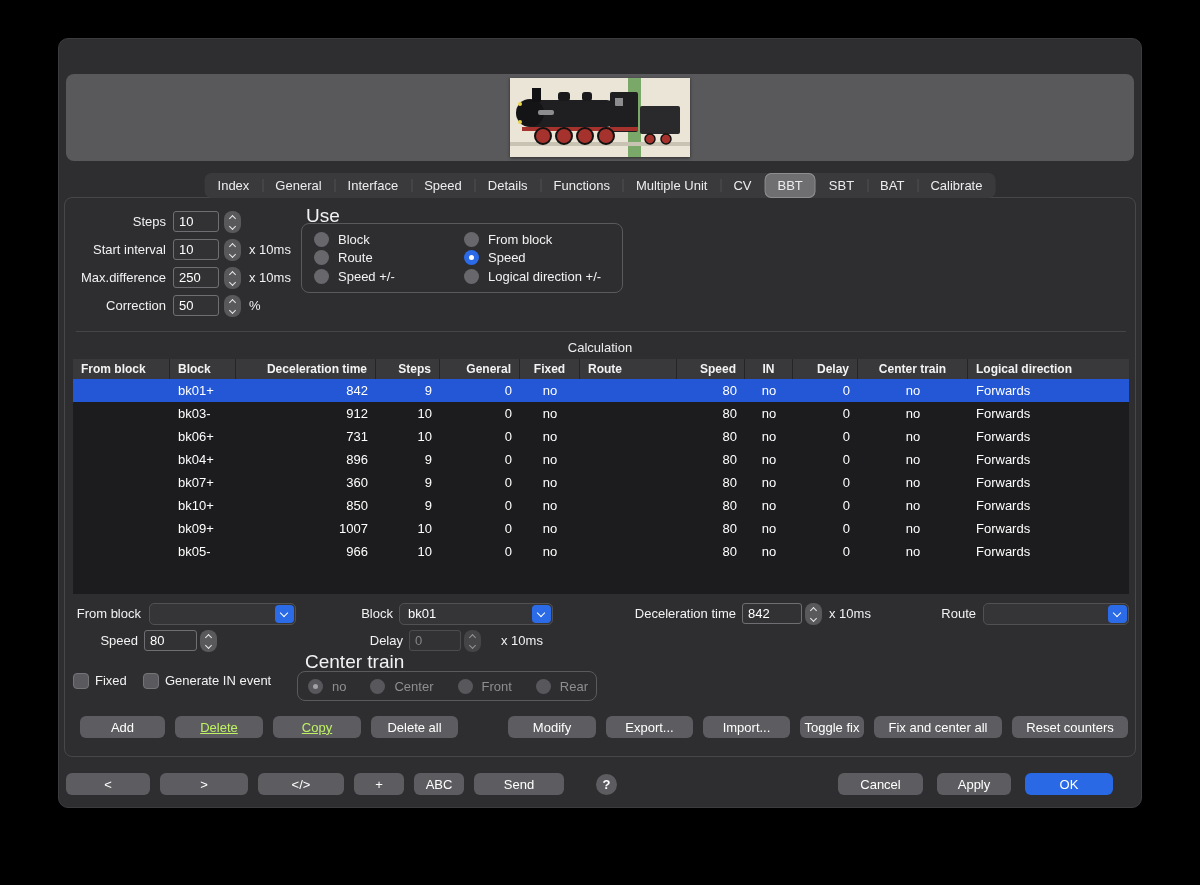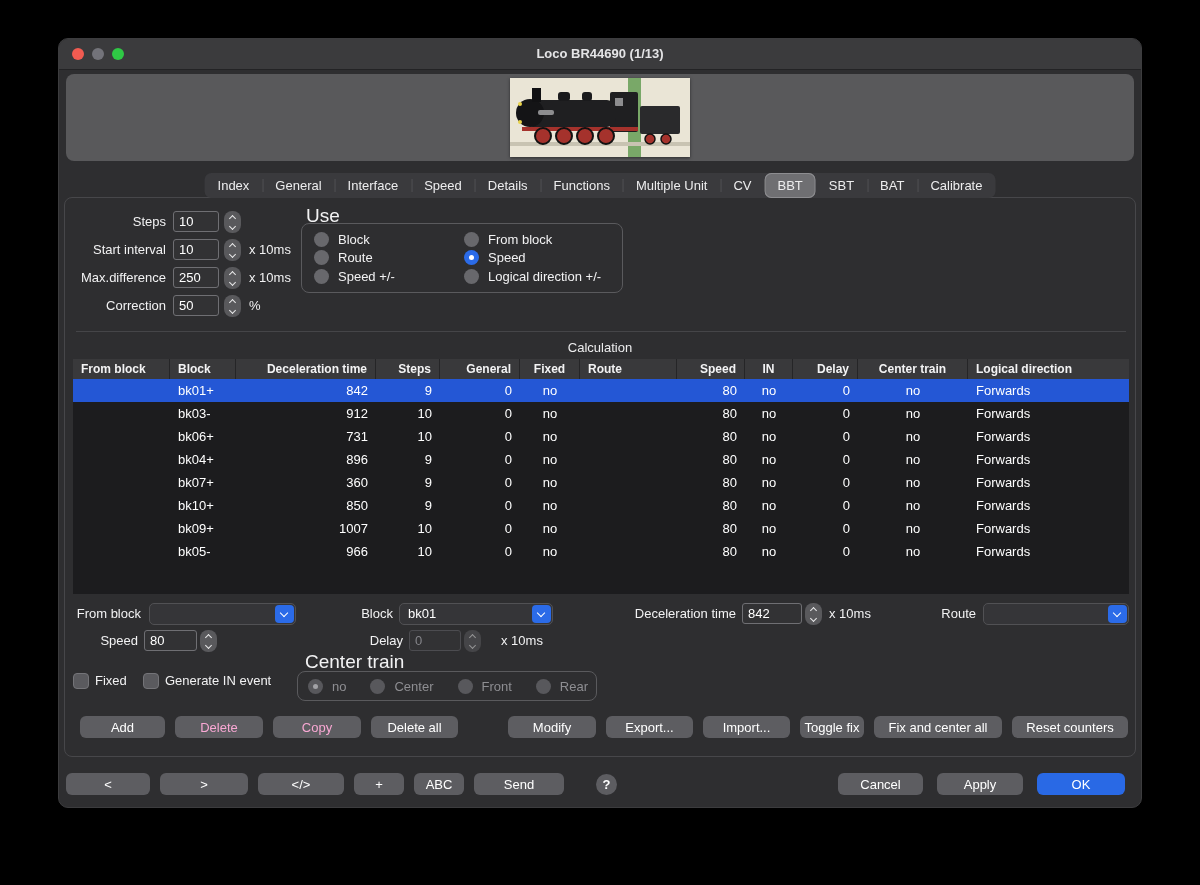--- a/index.html
+++ b/index.html
@@ -73,41 +73,33 @@
     border-right:1px solid #252527;white-space:nowrap;overflow:hidden;}
   .th:last-child{border-right:none;}
   .tbody{background:#1c1c1e;height:215px;}
   .trow{display:flex;height:23px;}
   .trow.sel{background:var(--selrow);}
   .cell{box-sizing:border-box;padding:0 8px;font-size:13px;color:#fff;line-height:23px;white-space:nowrap;overflow:hidden;}
   .al{text-align:left}.ar{text-align:right}.ac{text-align:center}
   
   .btn{height:22px;background:#5d5d61;border-radius:6px;color:#fff;font-size:13px;
     display:flex;align-items:center;justify-content:center;box-sizing:border-box;white-space:nowrap;cursor:default;}
-  .btn.disabled{color:#f9a8d4;}
+  .btn.disabled{color:#bef264;text-decoration:underline;}
   .btn.primary{background:var(--ok);}
   .actionrow{position:absolute;left:21px;top:677px;display:flex;gap:10px;}
   .navrow{position:absolute;left:7px;top:734px;display:flex;gap:10px;align-items:center;}
   .help{width:21px;height:21px;border-radius:50%;background:#5d5d61;color:#fff;font-size:13px;font-weight:bold;
     display:flex;align-items:center;justify-content:center;margin-left:22px;}
   .dialogrow{position:absolute;top:734px;left:779px;display:flex;gap:14px;}
 </style>
 </head>
 <body>
 
 <div class="window">
 
-  <div class="titlebar">
-    <div class="lights">
-      <span class="light red"></span>
-      <span class="light gray"></span>
-      <span class="light green"></span>
-    </div>
-    <div class="title">Loco BR44690 (1/13)</div>
-  </div>
 
   <div class="imgpanel">
     <svg class="locoimg" viewBox="0 0 180 79" xmlns="http://www.w3.org/2000/svg">
       <rect x="0" y="0" width="180" height="79" fill="#eae5d6"></rect>
       <rect x="118" y="0" width="13" height="79" fill="#79a868"></rect>
       <rect x="0" y="64" width="180" height="4" fill="#c8c3b2"></rect>
       <rect x="130" y="28" width="40" height="28" rx="2" fill="#2a2a2c"></rect>
       <rect x="100" y="14" width="28" height="40" rx="2" fill="#1f1f21"></rect>
       <rect x="105" y="20" width="8" height="8" fill="#8d8d8f"></rect>
       <rect x="14" y="22" width="92" height="27" rx="9" fill="#1f1f21"></rect>
@@ -426,17 +418,17 @@
       <div class="btn" style="width: 88px;">&gt;</div>
       <div class="btn" style="width: 86px;">&lt;/&gt;</div>
       <div class="btn" style="width: 50px;">+</div>
       <div class="btn" style="width: 50px;">ABC</div>
       <div class="btn" style="width: 90px;">Send</div>
       <div class="help">?</div>
     </div>
 
   <div class="dialogrow">
     <div class="btn" style="width:85px;">Cancel</div>
-    <div class="btn" style="width:86px;">Apply</div>
+    <div class="btn" style="width:74px;">Apply</div>
     <div class="btn primary" style="width:88px;">OK</div>
   </div>
 
 </div>
 
 </body></html>

